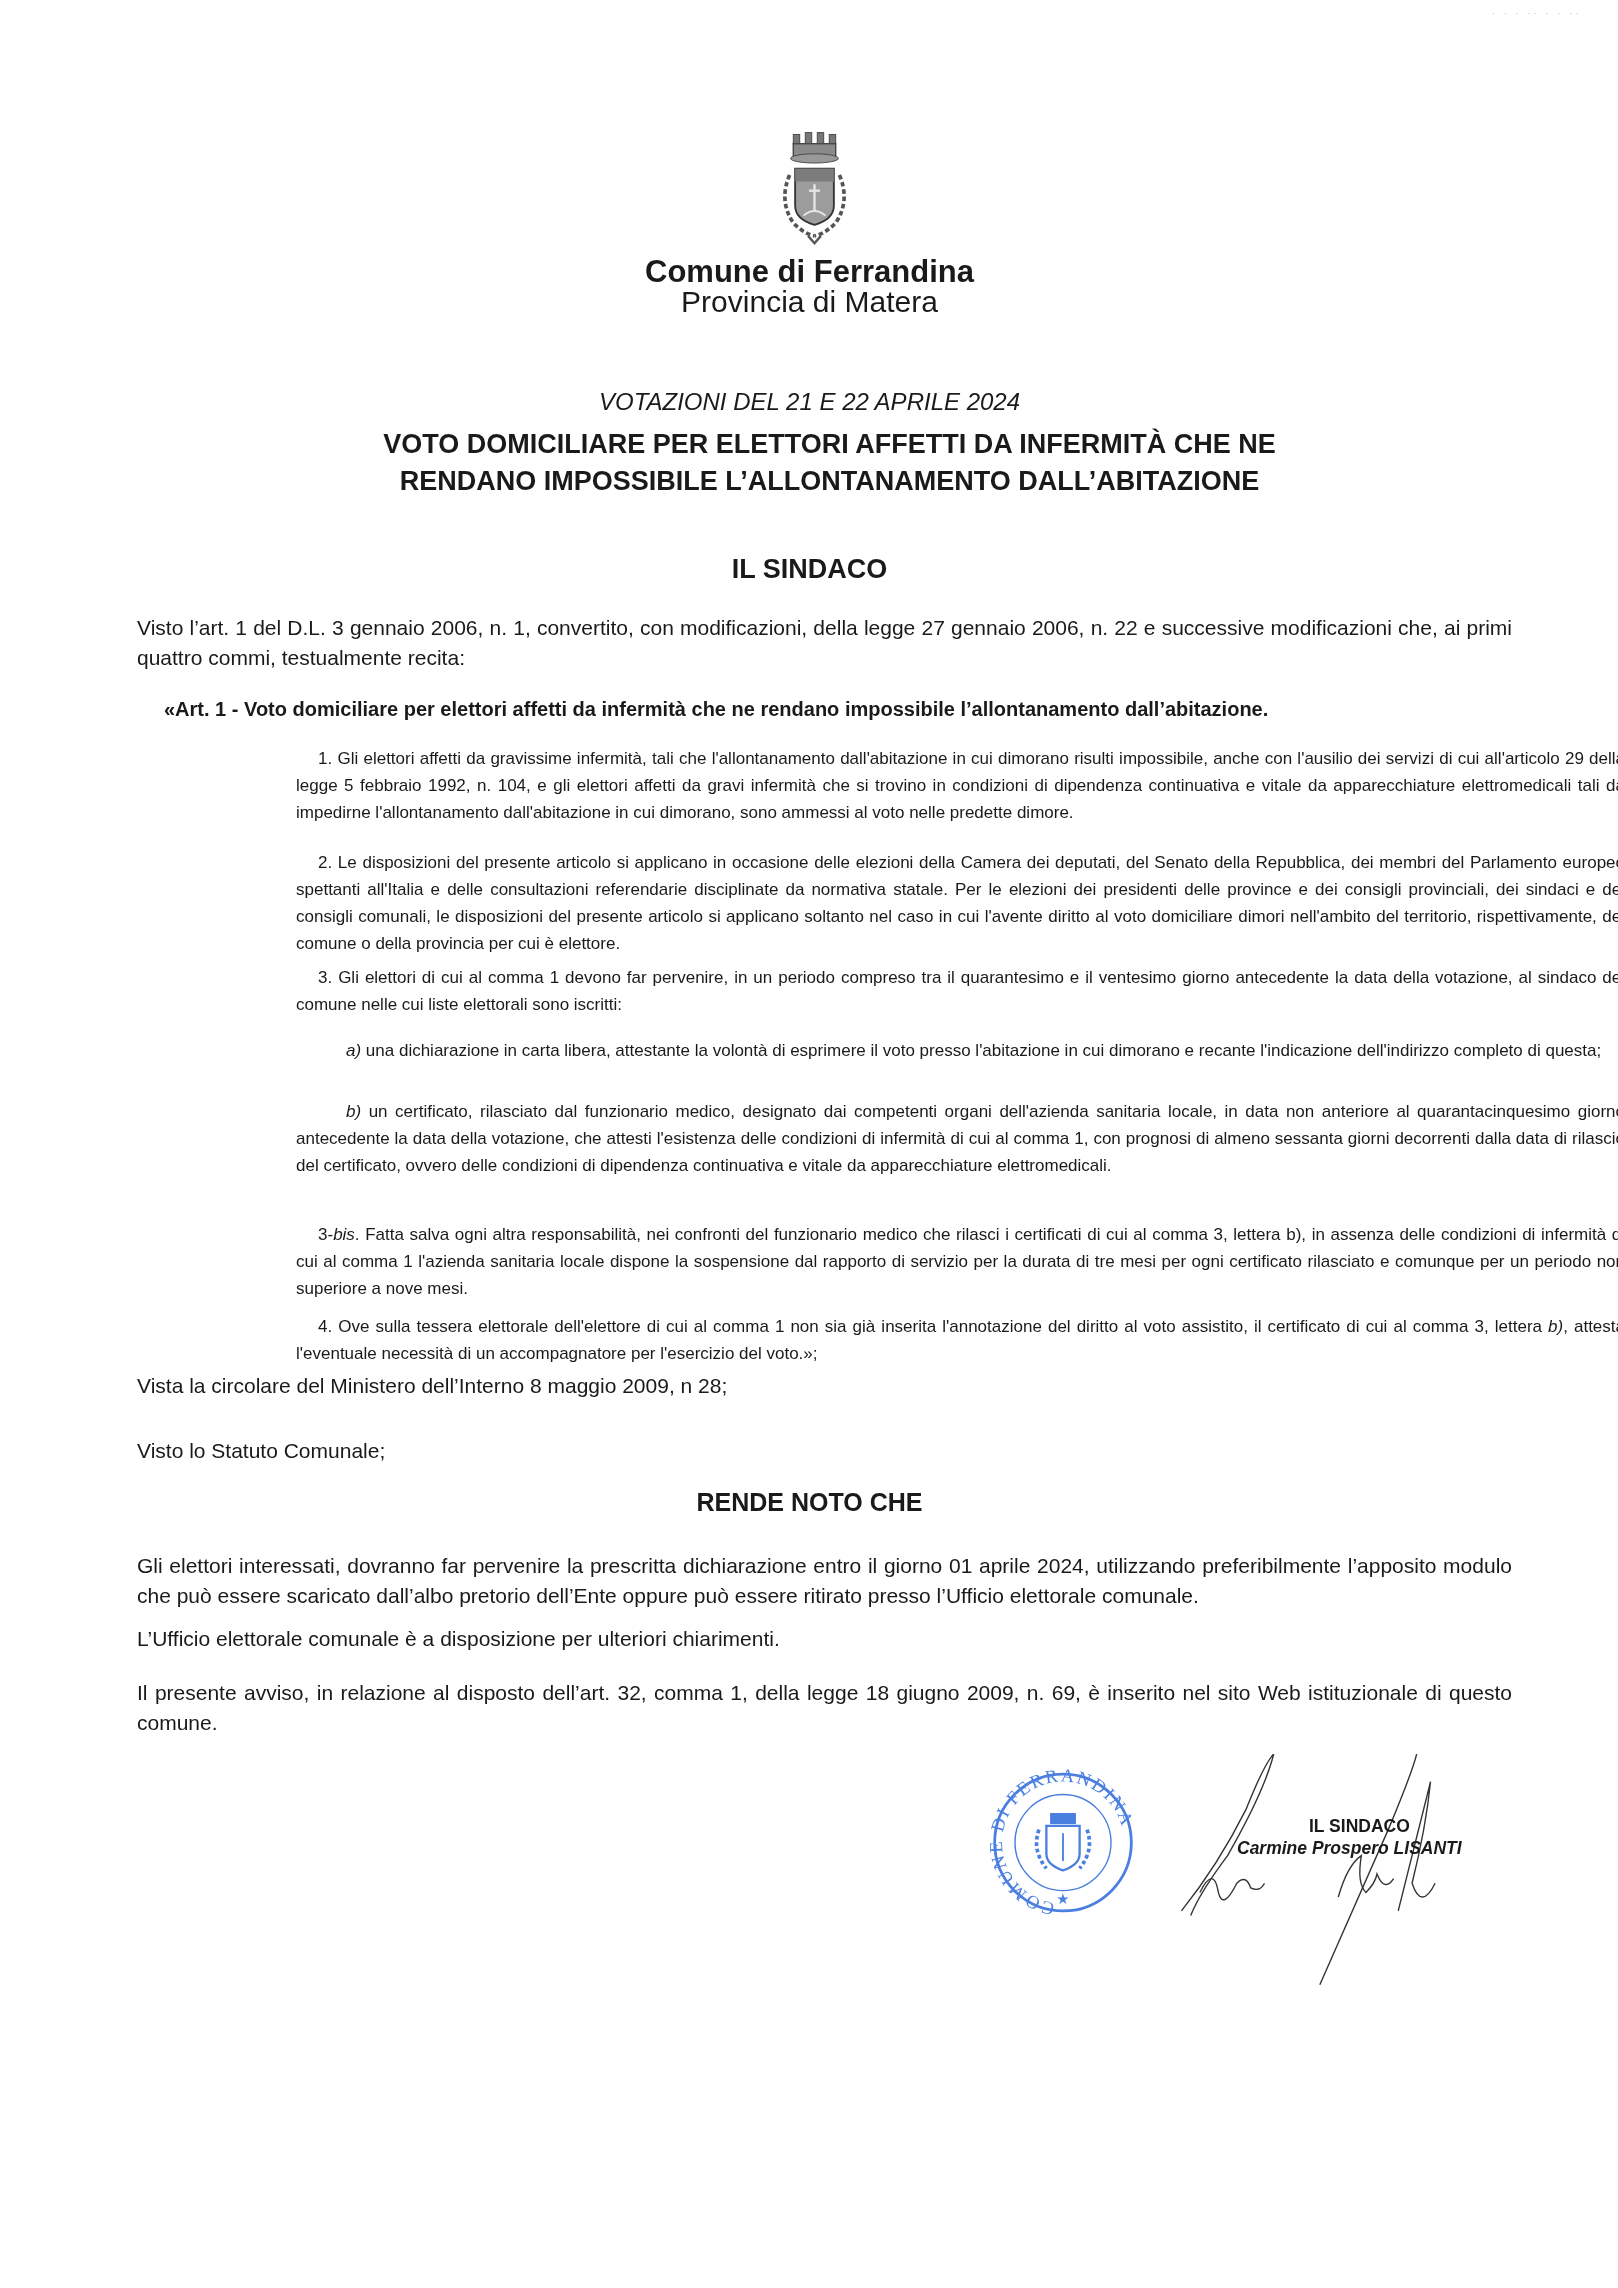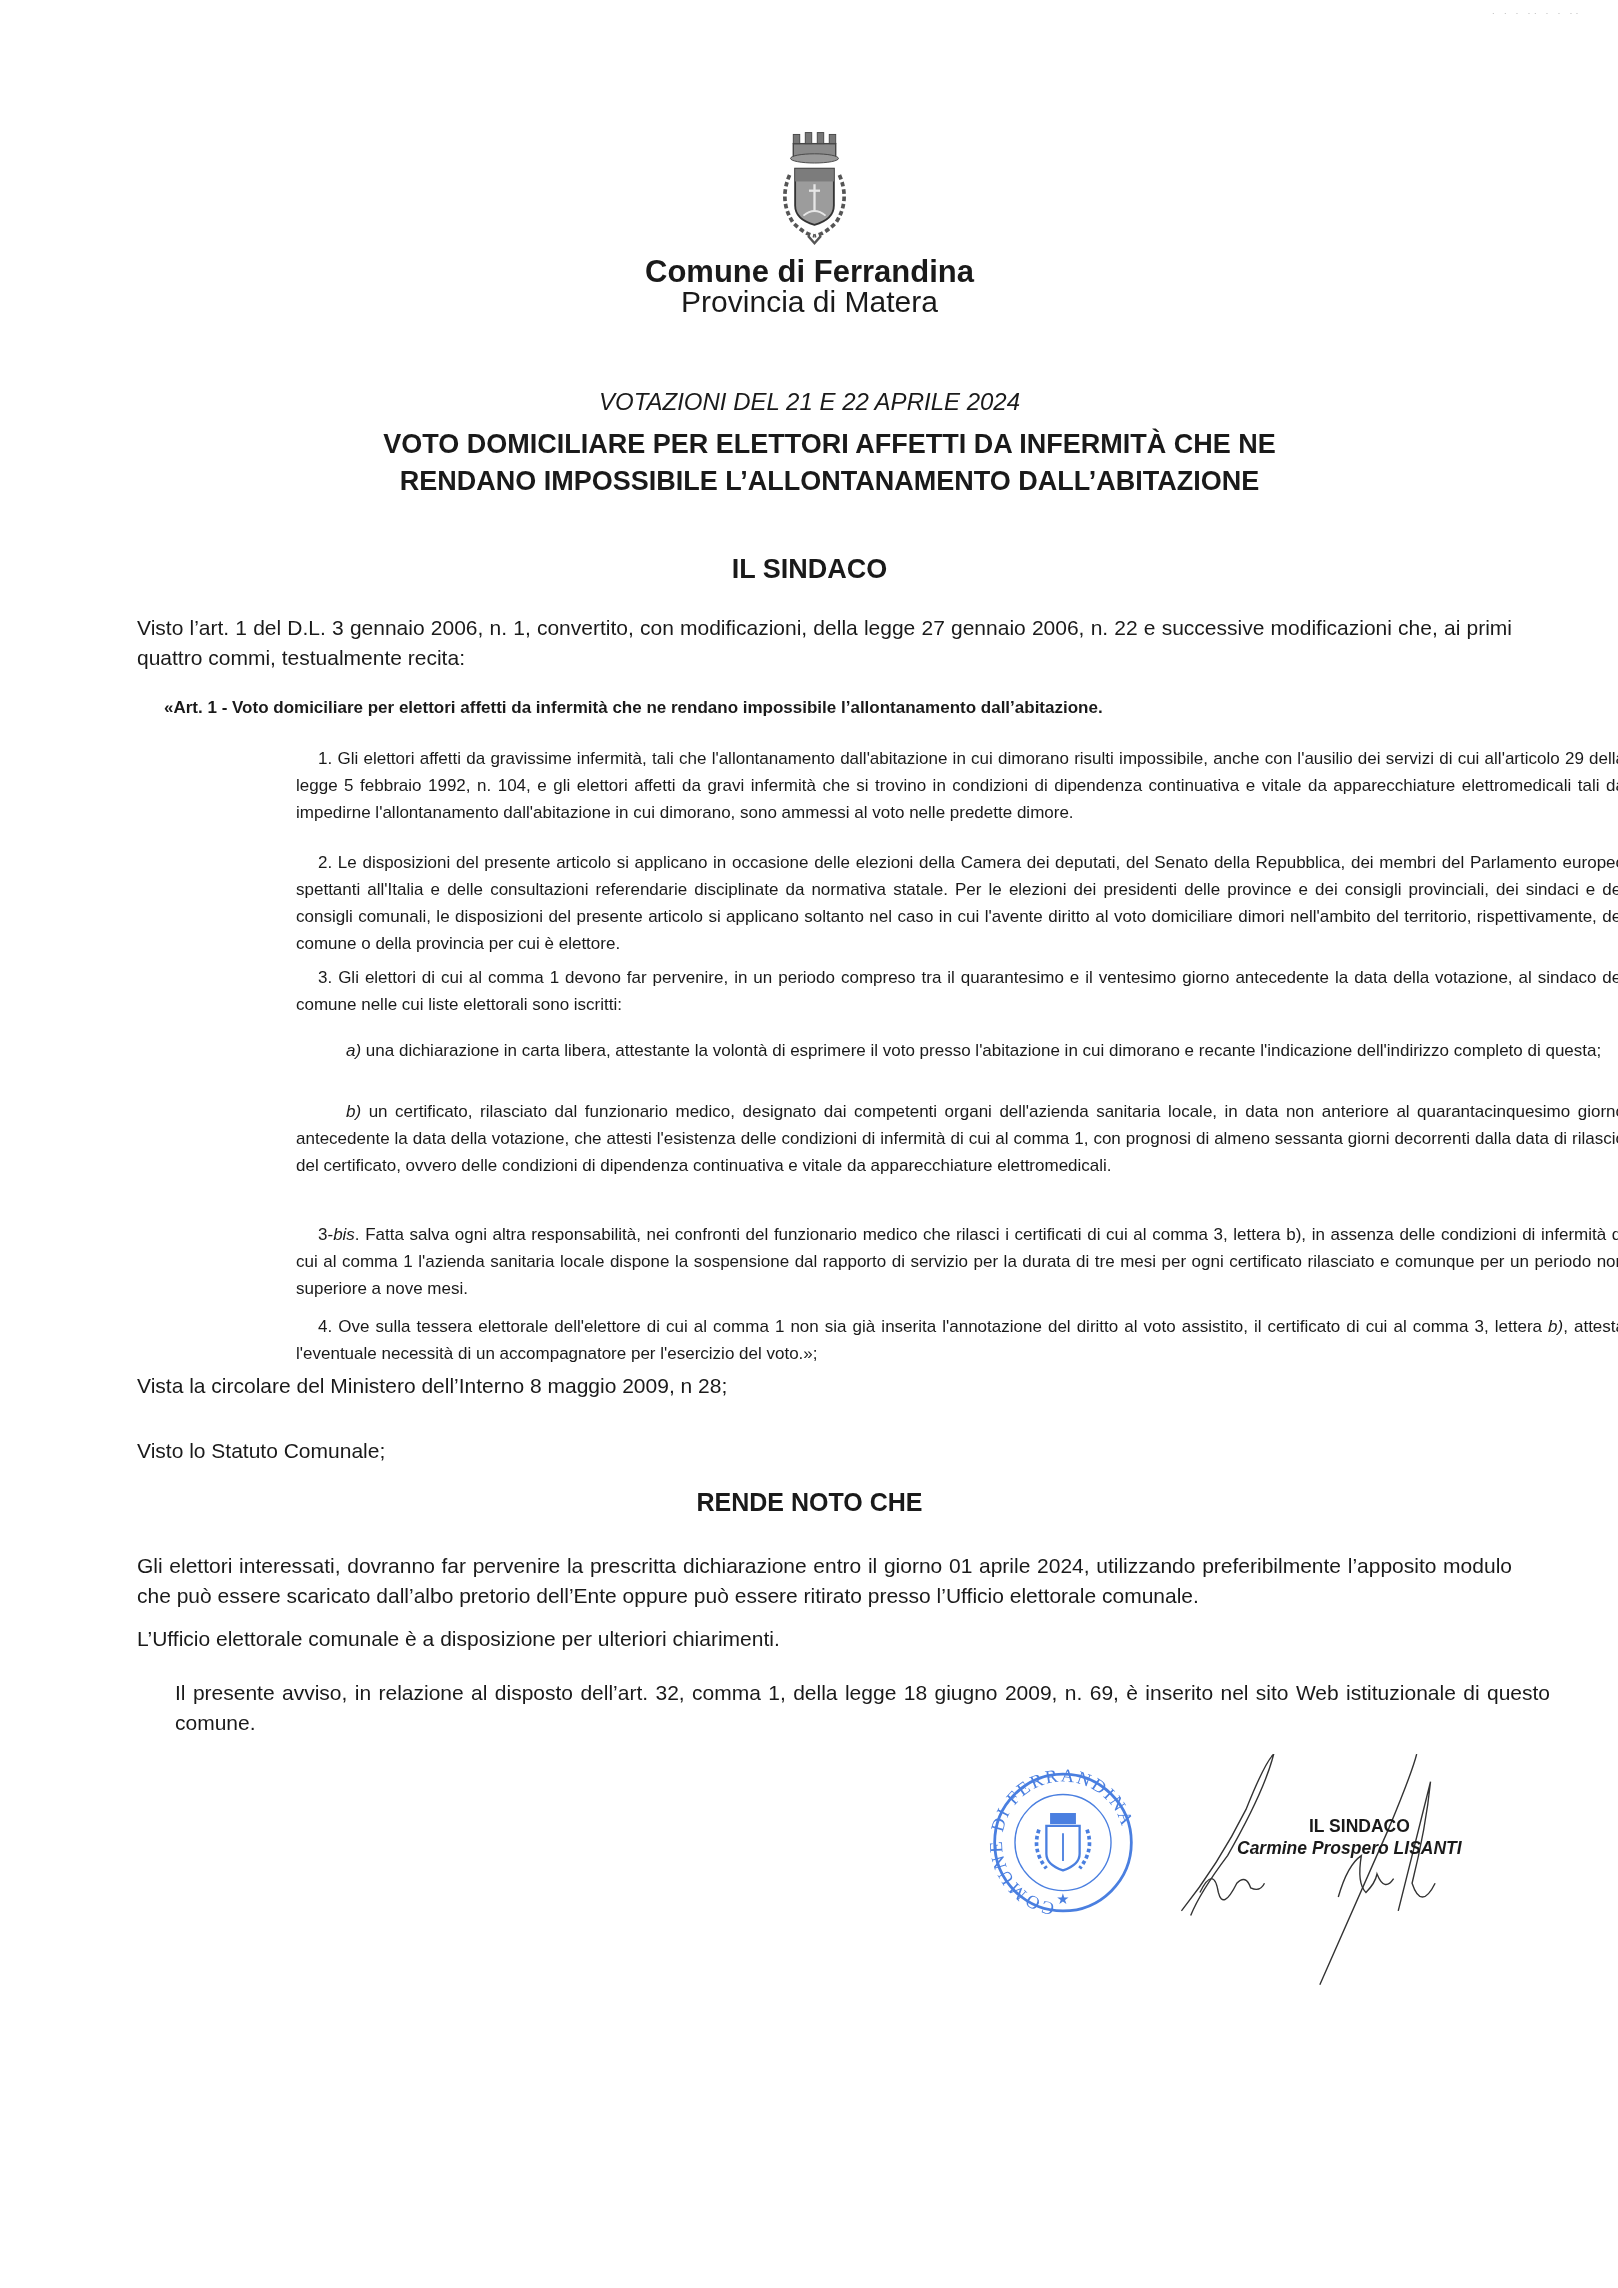--- a/index.html
+++ b/index.html
@@ -9,21 +9,21 @@
   .emblem { position: absolute; left: 773px; top: 127px; width: 83px; width: 83px; height: 120px; }
   .center { position: absolute; left: 0; width: 1619px; text-align: center; }
   .comune { top: 254px; font-size: 31px; font-weight: bold; }
   .provincia { top: 285px; font-size: 30px; }
   .votazioni { top: 388px; font-size: 24px; font-style: italic; }
   .title { top: 426px; font-size: 27px; font-weight: bold; line-height: 37px; padding-left: 20px; }
   .sindaco-h { top: 554px; font-size: 27px; font-weight: bold; }
   .rende { top: 1488px; font-size: 25px; font-weight: bold; }
   .body-block { position: absolute; left: 137px; width: 1375px; font-size: 21px; line-height: 30px; text-align: justify; }
   .art-block { position: absolute; left: 148px; width: 1329px; font-size: 17px; line-height: 27px; text-align: justify; }
-  .art-heading { position: absolute; left: 164px; top: 698px; font-size: 17px; font-weight: bold; }
+  .art-heading { position: absolute; left: 164px; top: 698px; font-size: 20px; font-weight: bold; }
   .comma { position: absolute; left: 148px; width: 1329px; text-indent: 22px; }
   .sub { position: absolute; left: 148px; width: 1329px; text-indent: 50px; }
   .stamp { position: absolute; left: 989px; top: 1765px; width: 148px; height: 157px; }
   .sig-title { position: absolute; left: 1309px; top: 1816px; font-size: 17.5px; font-weight: bold; }
   .sig-name { position: absolute; left: 1237px; top: 1838px; font-size: 17.5px; font-weight: bold; font-style: italic; }
   .signature { position: absolute; left: 1163px; top: 1754px; width: 369px; height: 240px; }
   .scan-dots { position: absolute; right: 37px; top: 9.2px; font-size: 7.4px; color: #aaa; letter-spacing: 3.7px; }
 </style>
 </head>
 <body>
@@ -81,21 +81,21 @@
 
   <div class="body-block" style="top:1371px; left:137px;">Vista la circolare del Ministero dell’Interno 8 maggio 2009, n 28;</div>
   <div class="body-block" style="top:1436px; left:137px;">Visto lo Statuto Comunale;</div>
 
   <div class="center rende">RENDE NOTO CHE</div>
 
   <div class="body-block" style="top:1551px; text-indent:0;">
     <span>Gli elettori interessati, dovranno far pervenire la prescritta dichiarazione entro il giorno 01 aprile 2024, utilizzando preferibilmente l’apposito modulo che può essere scaricato dall’albo pretorio dell’Ente oppure può essere ritirato presso l’Ufficio elettorale comunale.</span>
   </div>
   <div class="body-block" style="top:1624px;">L’Ufficio elettorale comunale è a disposizione per ulteriori chiarimenti.</div>
-  <div class="body-block" style="top:1678px;margin-left:38px;">Il presente avviso, in relazione al disposto dell’art. 32, comma 1, della legge 18 giugno 2009, n. 69, è inserito nel sito Web istituzionale di questo comune.</div>
+  <div class="body-block" style="top:1678px;">Il presente avviso, in relazione al disposto dell’art. 32, comma 1, della legge 18 giugno 2009, n. 69, è inserito nel sito Web istituzionale di questo comune.</div>
 
   <svg class="stamp" viewBox="0 0 160 170">
     <defs>
       <path id="stampArc" d="M 80 150 A 66 66 0 1 1 80.1 150"></path>
     </defs>
     <circle cx="80" cy="84" r="74" fill="none" stroke="#4a7fe0" stroke-width="3"></circle>
     <circle cx="80" cy="84" r="52" fill="none" stroke="#4a7fe0" stroke-width="1.5"></circle>
     <text font-family="'Liberation Serif', serif" font-size="20" fill="#4a7fe0" letter-spacing="2">
       <textPath href="#stampArc" startOffset="2%">COMUNE DI FERRANDINA</textPath>
     </text>

